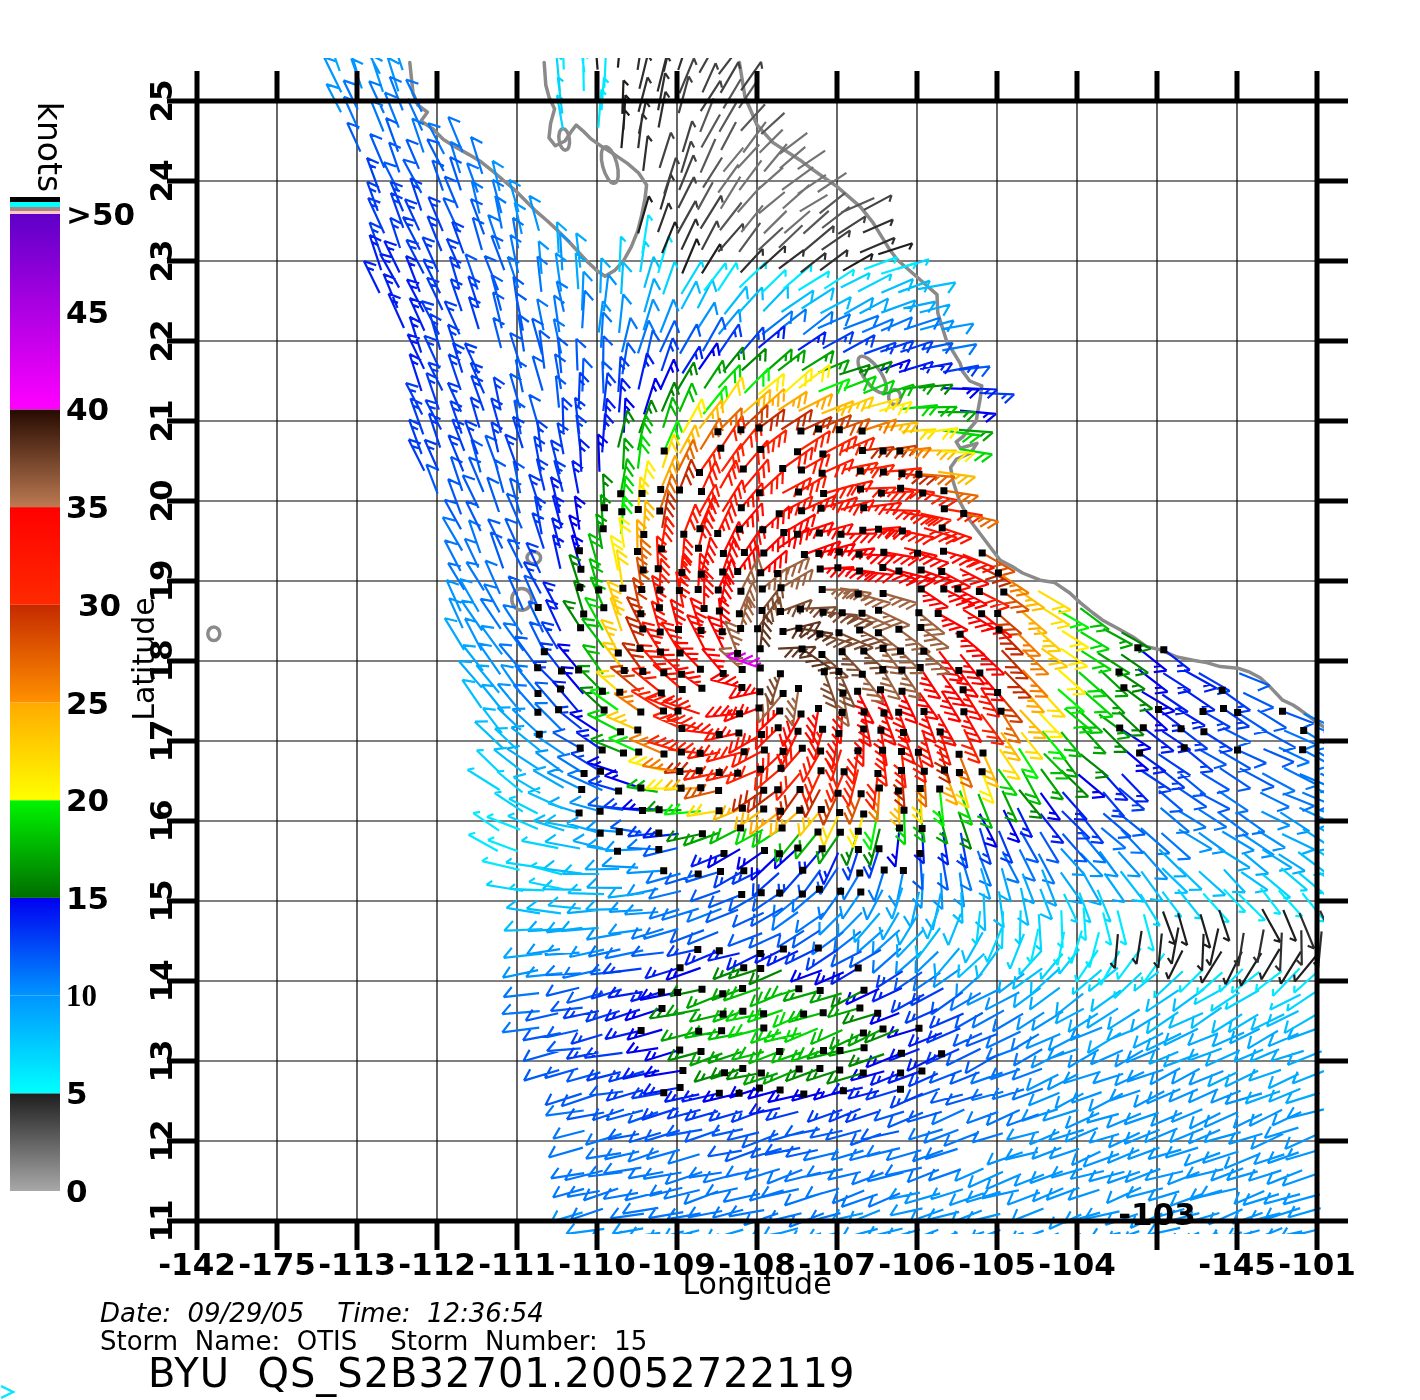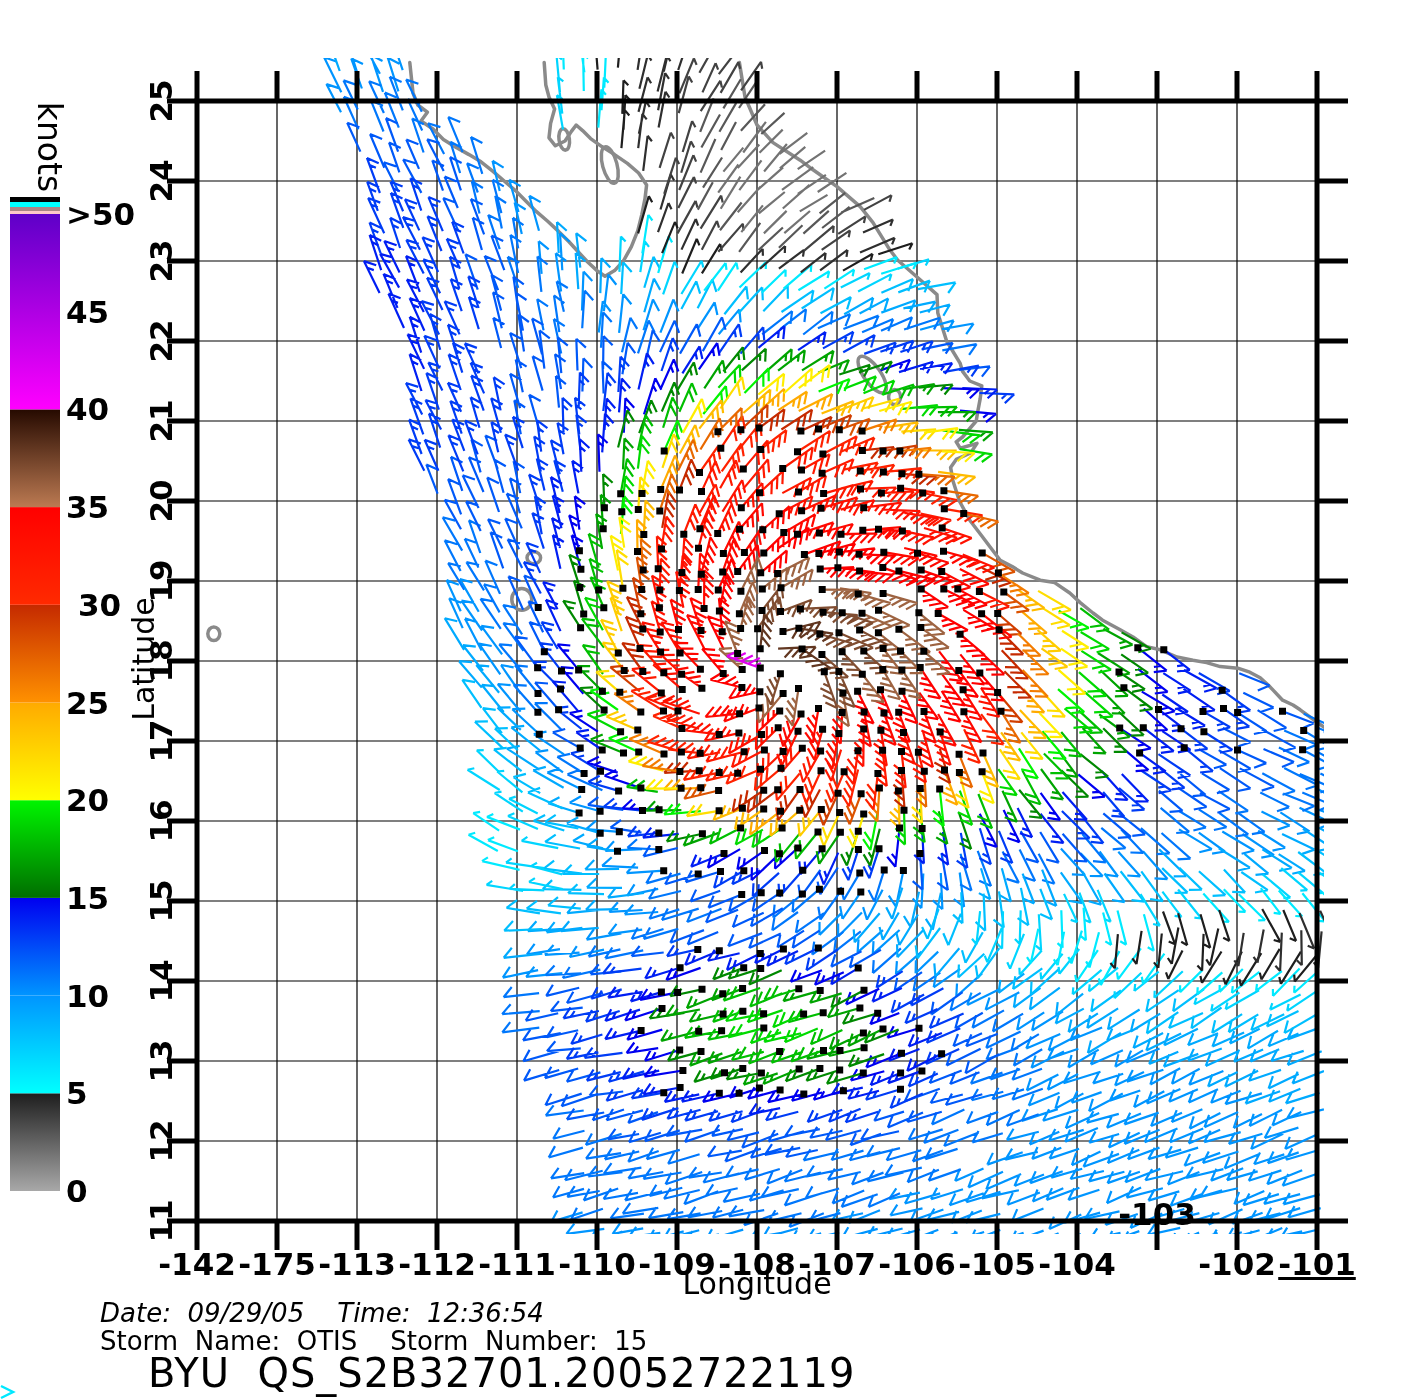--- a/index.html
+++ b/index.html
@@ -229,42 +229,42 @@
   <div class="lbl vlabel knots">knots</div>
   <div id="cb-labels">
       <div class="lbl cbtick" style="left: 66px; top: 196px;">&gt;50</div>
       <div class="lbl cbtick" style="left: 66px; top: 293.7px;">45</div>
       <div class="lbl cbtick" style="left: 66px; top: 391.4px;">40</div>
       <div class="lbl cbtick" style="left: 66px; top: 489.1px;">35</div>
       <div class="lbl cbtick" style="left: 66px; top: 586.8px; margin-left: 12px;">30</div>
       <div class="lbl cbtick" style="left: 66px; top: 684.5px;">25</div>
       <div class="lbl cbtick" style="left: 66px; top: 782.2px;">20</div>
       <div class="lbl cbtick" style="left: 66px; top: 879.9px;">15</div>
-      <div class="lbl cbtick" style="left: 66px; top: 977.6px;">10</div>
+      <div class="lbl cbtick" style="left: 66px; top: 977.6px; font-family: Liberation Serif, serif;">10</div>
       <div class="lbl cbtick" style="left: 66px; top: 1075.3px;">5</div>
       <div class="lbl cbtick" style="left: 66px; top: 1173px;">0</div>
     </div>
   <div class="lbl vlabel ylab">Latitude</div>
   <div class="lbl xlab">Longitude</div>
   <div id="x-ticks">
       <div class="lbl xtick" style="left: 197px; top: 1246px;">-142</div>
       <div class="lbl xtick" style="left: 277px; top: 1246px;">-175</div>
       <div class="lbl xtick" style="left: 357px; top: 1246px;">-113</div>
       <div class="lbl xtick" style="left: 437px; top: 1246px;">-112</div>
       <div class="lbl xtick" style="left: 517px; top: 1246px;">-111</div>
       <div class="lbl xtick" style="left: 597px; top: 1246px;">-110</div>
       <div class="lbl xtick" style="left: 677px; top: 1246px;">-109</div>
       <div class="lbl xtick" style="left: 757px; top: 1246px;">-108</div>
       <div class="lbl xtick" style="left: 837px; top: 1246px;">-107</div>
       <div class="lbl xtick" style="left: 917px; top: 1246px;">-106</div>
       <div class="lbl xtick" style="left: 997px; top: 1246px;">-105</div>
       <div class="lbl xtick" style="left: 1077px; top: 1246px;">-104</div>
       <div class="lbl xtick" style="left: 1157px; top: 1196px;">-103</div>
-      <div class="lbl xtick" style="left: 1237px; top: 1246px;">-102</div>
-      <div class="lbl xtick" style="left: 1317px; top: 1246px; text-decoration: underline;">-101</div>
+      <div class="lbl xtick" style="left: 1237px; top: 1246px;">-145</div>
+      <div class="lbl xtick" style="left: 1317px; top: 1246px;">-101</div>
     </div>
   <div id="y-ticks">
       <div class="lbl ytick" style="left: 161px; top: 101px;">25</div>
       <div class="lbl ytick" style="left: 161px; top: 181px;">24</div>
       <div class="lbl ytick" style="left: 161px; top: 261px;">23</div>
       <div class="lbl ytick" style="left: 161px; top: 341px;">22</div>
       <div class="lbl ytick" style="left: 161px; top: 421px;">21</div>
       <div class="lbl ytick" style="left: 161px; top: 501px;">20</div>
       <div class="lbl ytick" style="left: 161px; top: 581px;">19</div>
       <div class="lbl ytick" style="left: 161px; top: 661px;">18</div>

